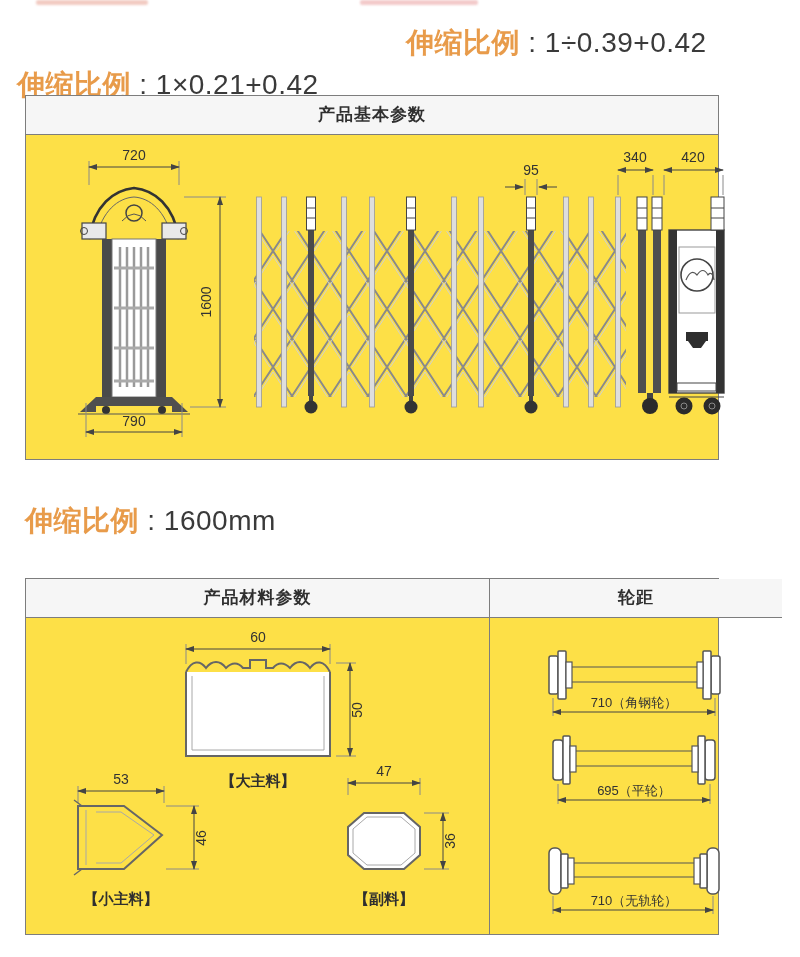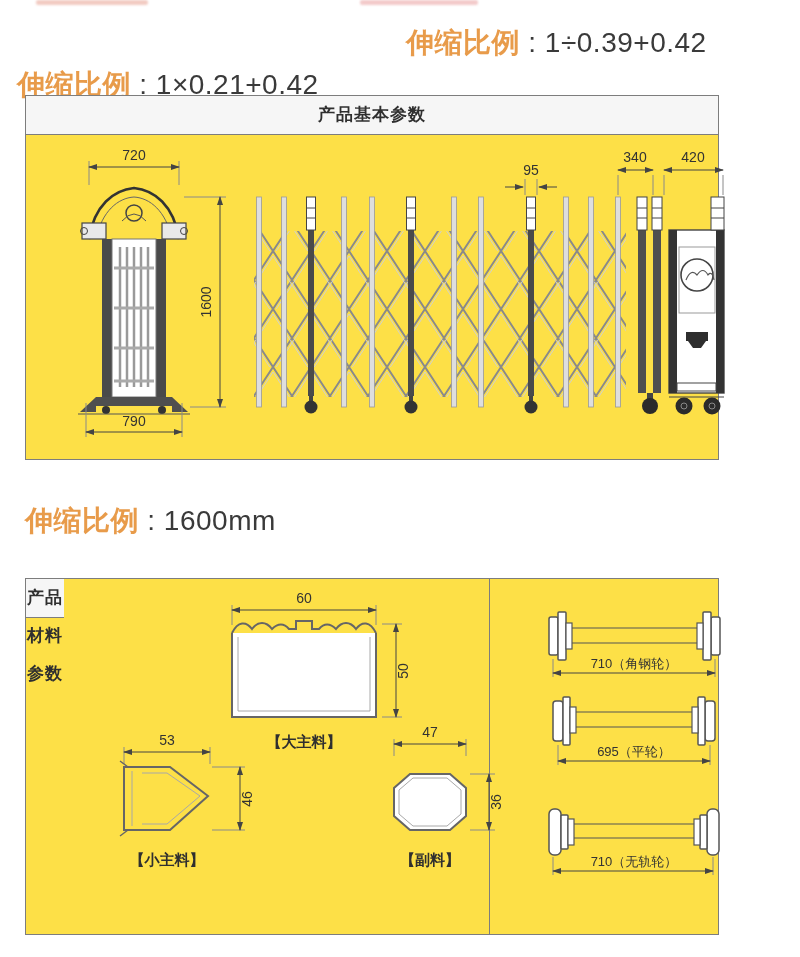--- a/index.html
+++ b/index.html
@@ -15,21 +15,21 @@
   .spec{position:absolute;white-space:nowrap;font-size:28px;letter-spacing:.5px;}
   .spec .lbl{color:#E89B4A;font-weight:bold;}
   .spec .sep,.spec .val{color:#3a3a3a;font-weight:500;}
 
   
   .panel{position:absolute;left:25px;width:694px;border:1px solid #7d7d7d;background:#fde047;box-sizing:border-box;}
   .panel-header{height:38px;line-height:38px;text-align:center;background:#f6f6f6;border-bottom:1px solid #7d7d7d;
     font-size:17px;font-weight:bold;color:#2f2f2f;letter-spacing:1px;}
   #basic-panel{top:95px;height:365px;}
   #lower-panel{top:578px;height:357px;display:flex;flex-direction:row;padding:0;}
-  .col{display:flex;flex-direction:row;box-sizing:border-box;gap:8px;}
+  .col{display:flex;flex-direction:column;box-sizing:border-box;}
   .col-left{width:464px;border-right:1px solid #7d7d7d;}
   .col-right{flex:1;}
   .col .panel-header{flex:0 0 38px;}
   .col-body{flex:1;position:relative;}
 
   svg{display:block;}
   svg text{font-family:"Liberation Sans","DejaVu Sans",sans-serif;fill:#333;}
   .dim-t{font-size:14px;}
   .dim-s{font-size:13px;}
   .prof-lbl{font-size:15px;font-weight:bold;fill:#2f2f2f;}
@@ -291,20 +291,21 @@
             <line x1="417" y1="195" x2="417" y2="251" stroke="#444" stroke-width="1" marker-start="url(#ar2)" marker-end="url(#ar2)"></line>
             <text class="dim-t" transform="rotate(-90 429 223)" x="429" y="223" text-anchor="middle">36</text>
 
             <text class="prof-lbl" x="358" y="286" text-anchor="middle">【副料】</text>
           </g>
         </svg>
       </div>
     </div>
 
     <div class="col col-right">
+      <div class="panel-header">轮距</div>
       <div class="col-body">
         <svg width="292" height="317" viewBox="0 0 292 317">
           <defs>
             <marker id="ar3" markerWidth="9" markerHeight="8" refX="8" refY="3" orient="auto-start-reverse" markerUnits="userSpaceOnUse">
               <path d="M0,0 L9,3 L0,6 Z" fill="#444"></path>
             </marker>
           </defs>
 
           <g>
             <rect x="59" y="38" width="9" height="38" rx="2" fill="#fff" stroke="#555" stroke-width="1.5"></rect>

